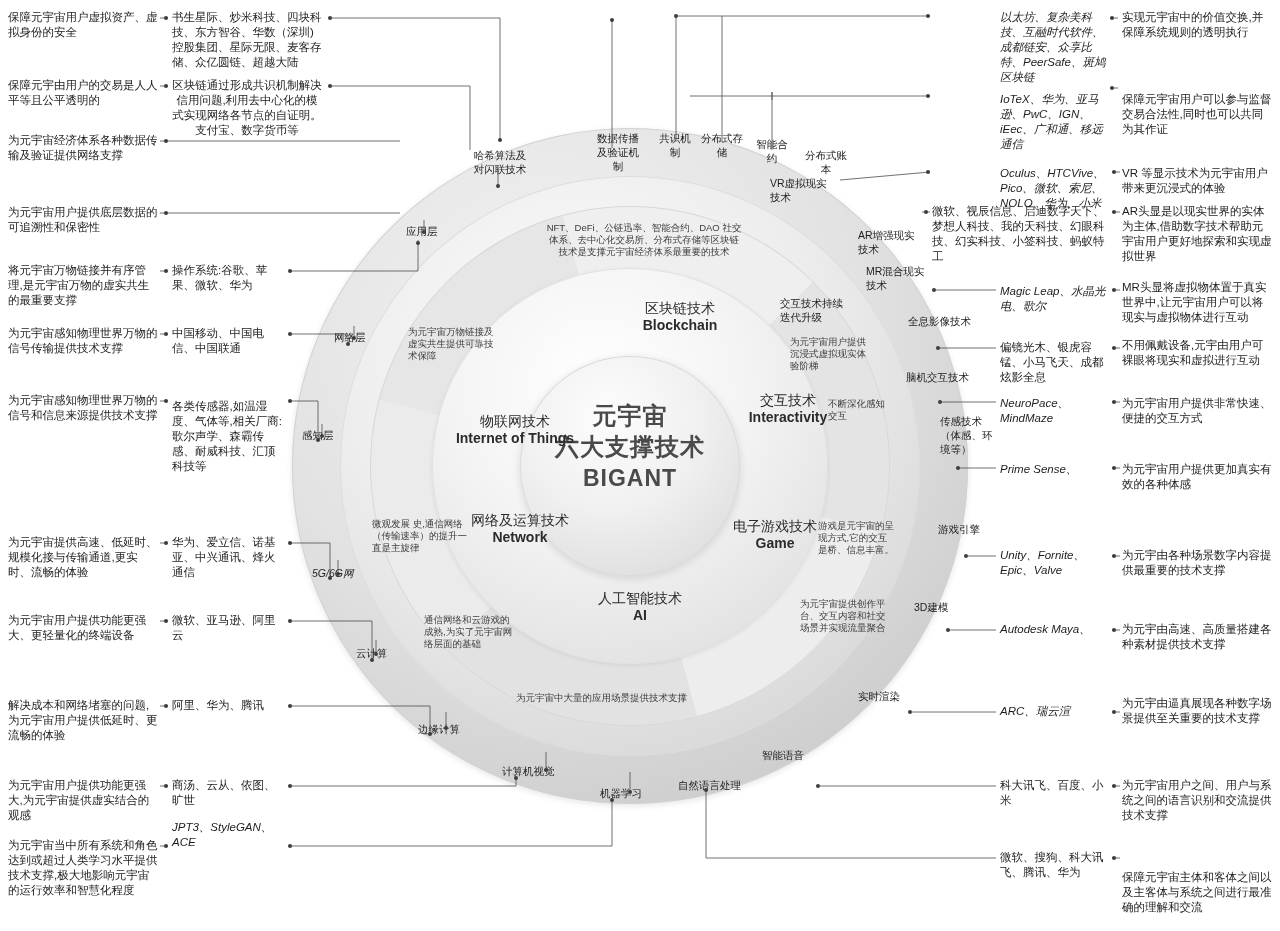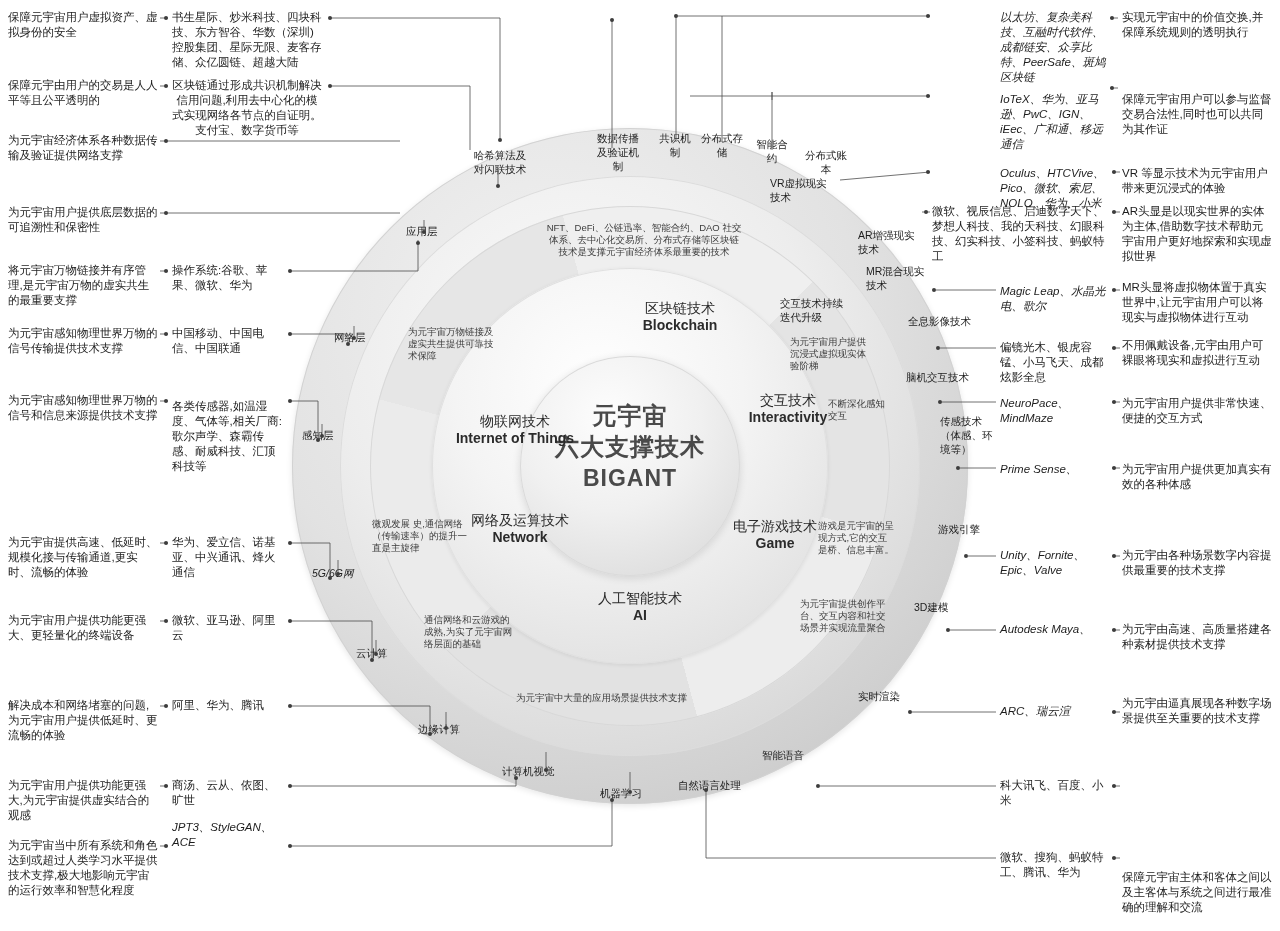--- a/index.html
+++ b/index.html
@@ -171,33 +171,34 @@
   <div class="txt ital" style="left:1000px;top:166px;width:110px;">Oculus、HTCVive、Pico、微软、索尼、NOLO、华为、小米</div>
   <div class="txt" style="left:932px;top:204px;width:178px;">微软、视辰信息、启迪数字天下、梦想人科技、我的天科技、幻眼科技、幻实科技、小签科技、蚂蚁特工</div>
   <div class="txt ital" style="left:1000px;top:284px;width:110px;">Magic Leap、水晶光电、歌尔</div>
   <div class="txt" style="left:1000px;top:340px;width:110px;">偏镜光木、银虎容锰、小马飞天、成都炫影全息</div>
   <div class="txt ital" style="left:1000px;top:396px;width:110px;">NeuroPace、MindMaze</div>
   <div class="txt ital" style="left:1000px;top:462px;width:110px;">Prime Sense、</div>
   <div class="txt ital" style="left:1000px;top:548px;width:110px;">Unity、Fornite、Epic、Valve</div>
   <div class="txt ital" style="left:1000px;top:622px;width:110px;">Autodesk Maya、</div>
   <div class="txt ital" style="left:1000px;top:704px;width:110px;">ARC、瑞云渲</div>
   <div class="txt" style="left:1000px;top:778px;width:110px;">科大讯飞、百度、小米</div>
-  <div class="txt" style="left:1000px;top:850px;width:110px;">微软、搜狗、蚂蚁特工、腾讯、华为</div>
+  <div class="txt" style="left:1000px;top:850px;width:110px;">微软、搜狗、科大讯飞、腾讯、华为</div>
 
   <div class="txt" style="left:1122px;top:10px;width:152px;">实现元宇宙中的价值交换,并保障系统规则的透明执行</div>
   <div class="txt" style="left:1122px;top:80px;width:152px;margin-top:12px;">保障元宇宙用户可以参与监督交易合法性,同时也可以共同为其作证</div>
   <div class="txt" style="left:1122px;top:166px;width:152px;">VR 等显示技术为元宇宙用户带来更沉浸式的体验</div>
   <div class="txt" style="left:1122px;top:204px;width:152px;">AR头显是以现实世界的实体为主体,借助数字技术帮助元宇宙用户更好地探索和实现虚拟世界</div>
   <div class="txt" style="left:1122px;top:280px;width:152px;">MR头显将虚拟物体置于真实世界中,让元宇宙用户可以将现实与虚拟物体进行互动</div>
   <div class="txt" style="left:1122px;top:338px;width:152px;">不用佩戴设备,元宇由用户可裸眼将现实和虚拟进行互动</div>
   <div class="txt" style="left:1122px;top:396px;width:152px;">为元宇宙用户提供非常快速、便捷的交互方式</div>
   <div class="txt" style="left:1122px;top:462px;width:152px;">为元宇宙用户提供更加真实有效的各种体感</div>
   <div class="txt" style="left:1122px;top:548px;width:152px;">为元宇由各种场景数字内容提供最重要的技术支撑</div>
   <div class="txt" style="left:1122px;top:622px;width:152px;">为元宇由高速、高质量搭建各种素材提供技术支撑</div>
   <div class="txt" style="left:1122px;top:696px;width:152px;">为元宇由逼真展现各种数字场景提供至关重要的技术支撑</div>
+  <div class="txt" style="left:1122px;top:778px;width:152px;">为元宇宙用户之间、用户与系统之间的语言识别和交流提供技术支撑</div>
   <div class="txt" style="left:1122px;top:850px;width:152px;margin-top:20px;">保障元宇宙主体和客体之间以及主客体与系统之间进行最准确的理解和交流</div>
 
   <svg class="lines">
 
     <line x1="160" y1="18" x2="168" y2="18"></line>
       <circle cx="166" cy="18" r="2"></circle>
     <line x1="160" y1="86" x2="168" y2="86"></line>
       <circle cx="166" cy="86" r="2"></circle>
     <line x1="160" y1="141" x2="400" y2="141"></line>
       <circle cx="166" cy="141" r="2"></circle>

